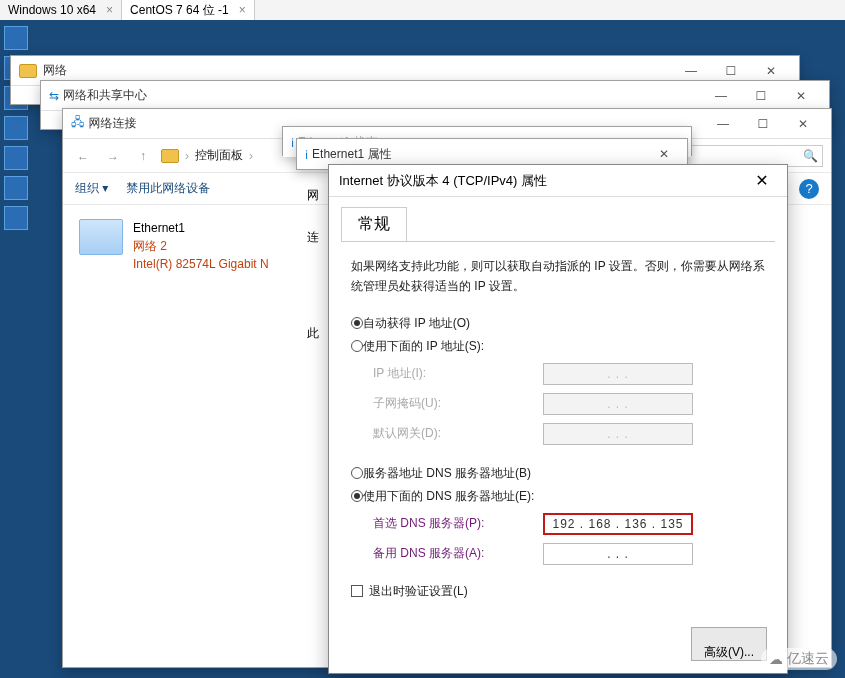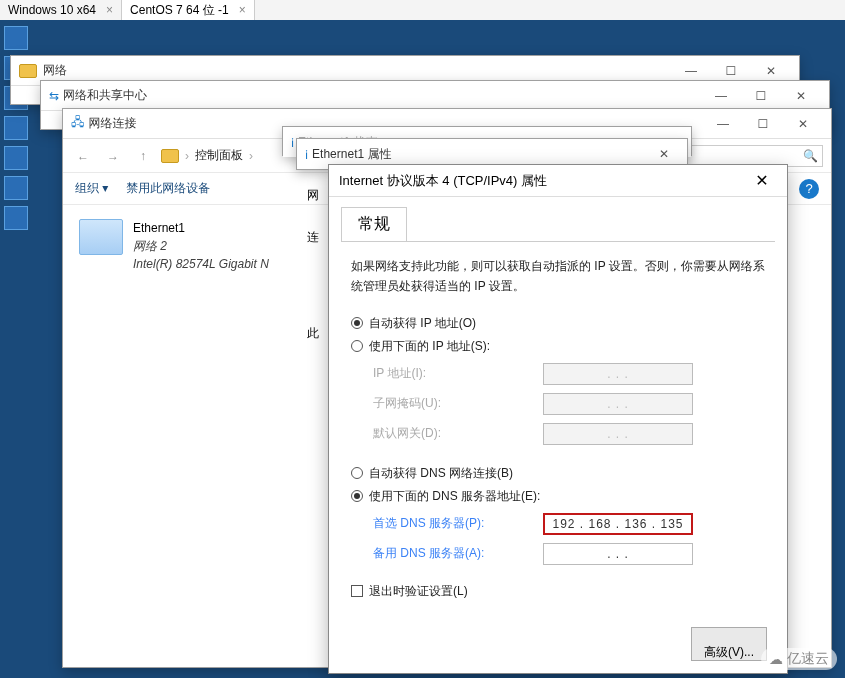--- a/index.html
+++ b/index.html
@@ -20,36 +20,36 @@
   .nav { height:34px; display:flex; align-items:center; padding:0 8px; gap:6px; font-size:12px; border-bottom:1px solid #e9e9e9;}
   .nav .arrow { width:24px; text-align:center; color:#888;}
   .nav .crumb { color:#222;}
   .sep { color:#aaa; }
   .searchbox { margin-left:auto; width:170px; height:22px; border:1px solid #ccc; padding:0 4px; font-size:12px; display:flex; align-items:center;}
   .org { height:32px; display:flex; align-items:center; padding:0 12px; gap:18px; font-size:12px; color:#1a4a7a; border-bottom:1px solid #e9e9e9;}
   .adapter { display:flex; gap:10px; padding:14px 16px; align-items:flex-start; }
   .adapter-icon { width:44px; height:36px; background:linear-gradient(#cfe6fb,#a7cef4); border:1px solid #7fb6e7; border-radius:2px;}
   .adapter-text { font-size:12px; line-height:1.5;}
   .adapter-text .name { color:#000;}
-  .adapter-text .sub { color:#404040;font-style:italic;}
+  .adapter-text .sub { color:#c2410c;}
   
   .dlg { position:absolute; background:#fff; border:1px solid #888; box-shadow:0 6px 18px rgba(0,0,0,0.3); }
   .dlg-title { height:32px; display:flex; align-items:center; padding:0 10px; font-size:13px; border-bottom:1px solid #ddd;}
   .dlg-title .spacer { flex:1;}
   .dlg-close { width:30px; height:30px; display:flex; align-items:center; justify-content:center; font-size:16px;}
   .tabs { display:flex; padding:10px 12px 0; gap:0; font-size:16px;}
   .tab { padding:6px 16px; border:1px solid #ccc; border-bottom:none; background:#fff; margin-right:-1px;}
   .tab.inactive { background:#f4f4f4;}
   .dlg-body { padding:14px 22px 10px; font-size:12px; color:#222;}
   .desc { line-height:1.7; margin-bottom:18px;}
-  .radio-row { display:flex; align-items:center; gap:6px; margin:6px 0;}
+  .radio-row { display:flex; align-items:center; margin:6px 0;}
   .radio { width:12px; height:12px; border:1px solid #555; border-radius:50%; display:inline-flex; align-items:center; justify-content:center;}
   .radio.sel::after { content:""; width:6px; height:6px; background:#333; border-radius:50%;}
   .field-row { display:flex; align-items:center; margin:8px 0 8px 22px;}
-  .field-label { width:170px; color:#3b82f6;}
+  .field-label { width:170px; color:#701a75;}
   .field-label.disabled { color:#aaa;}
   .ipbox { width:150px; height:22px; border:1px solid #bbb; background:#fff; display:flex; align-items:center; justify-content:center; font-size:12px; color:#333; letter-spacing:1px;}
   .ipbox.disabled { background:#f3f3f3; color:#bbb;}
   .ipbox.hl { border:2.5px solid #c21818;}
   .check-row { display:flex; align-items:center; gap:6px; margin-top:18px;}
   .check { width:12px; height:12px; border:1px solid #555;}
   .adv-btn { position:absolute; right:20px; bottom:12px; height:24px; padding:16px 12px; font-size:12px; border:1px solid #aaa; background:#e9e9e9;}
   .watermark { position:absolute; right:8px; bottom:8px; display:flex; align-items:center; gap:4px; color:#888; font-size:14px; background:rgba(255,255,255,0.6); border-radius:14px; padding:2px 8px;}
   .folder-ico { width:18px; height:14px; background:#f0c24b; border:1px solid #c79a1f; display:inline-block; border-radius:2px;}
   .help-circle { width:20px; height:20px; border-radius:50%; background:#1979ca; color:#fff; display:flex; align-items:center; justify-content:center; font-size:13px; margin-left:auto;}
@@ -191,21 +191,21 @@
       <span class="field-label disabled">子网掩码(U):</span>
       <span class="ipbox disabled">.       .       .</span>
     </div>
     <div class="field-row" style="margin-bottom:20px;">
       <span class="field-label disabled">默认网关(D):</span>
       <span class="ipbox disabled">.       .       .</span>
     </div>
 
     <div class="radio-row">
       <span class="radio"></span>
-      <span>自动获得 DNS 网络连接(B)</span>
+      <span>服务器地址 DNS 服务器地址(B)</span>
     </div>
     <div class="radio-row">
       <span class="radio sel"></span>
       <span>使用下面的 DNS 服务器地址(E):</span>
     </div>
     <div class="field-row">
       <span class="field-label">首选 DNS 服务器(P):</span>
       <span class="ipbox hl">192 . 168 . 136 . 135</span>
     </div>
     <div class="field-row">

